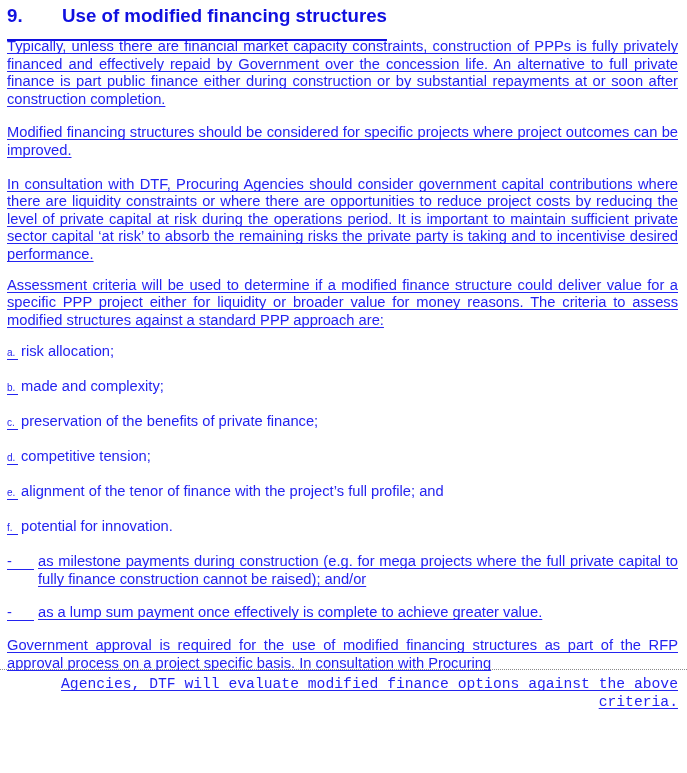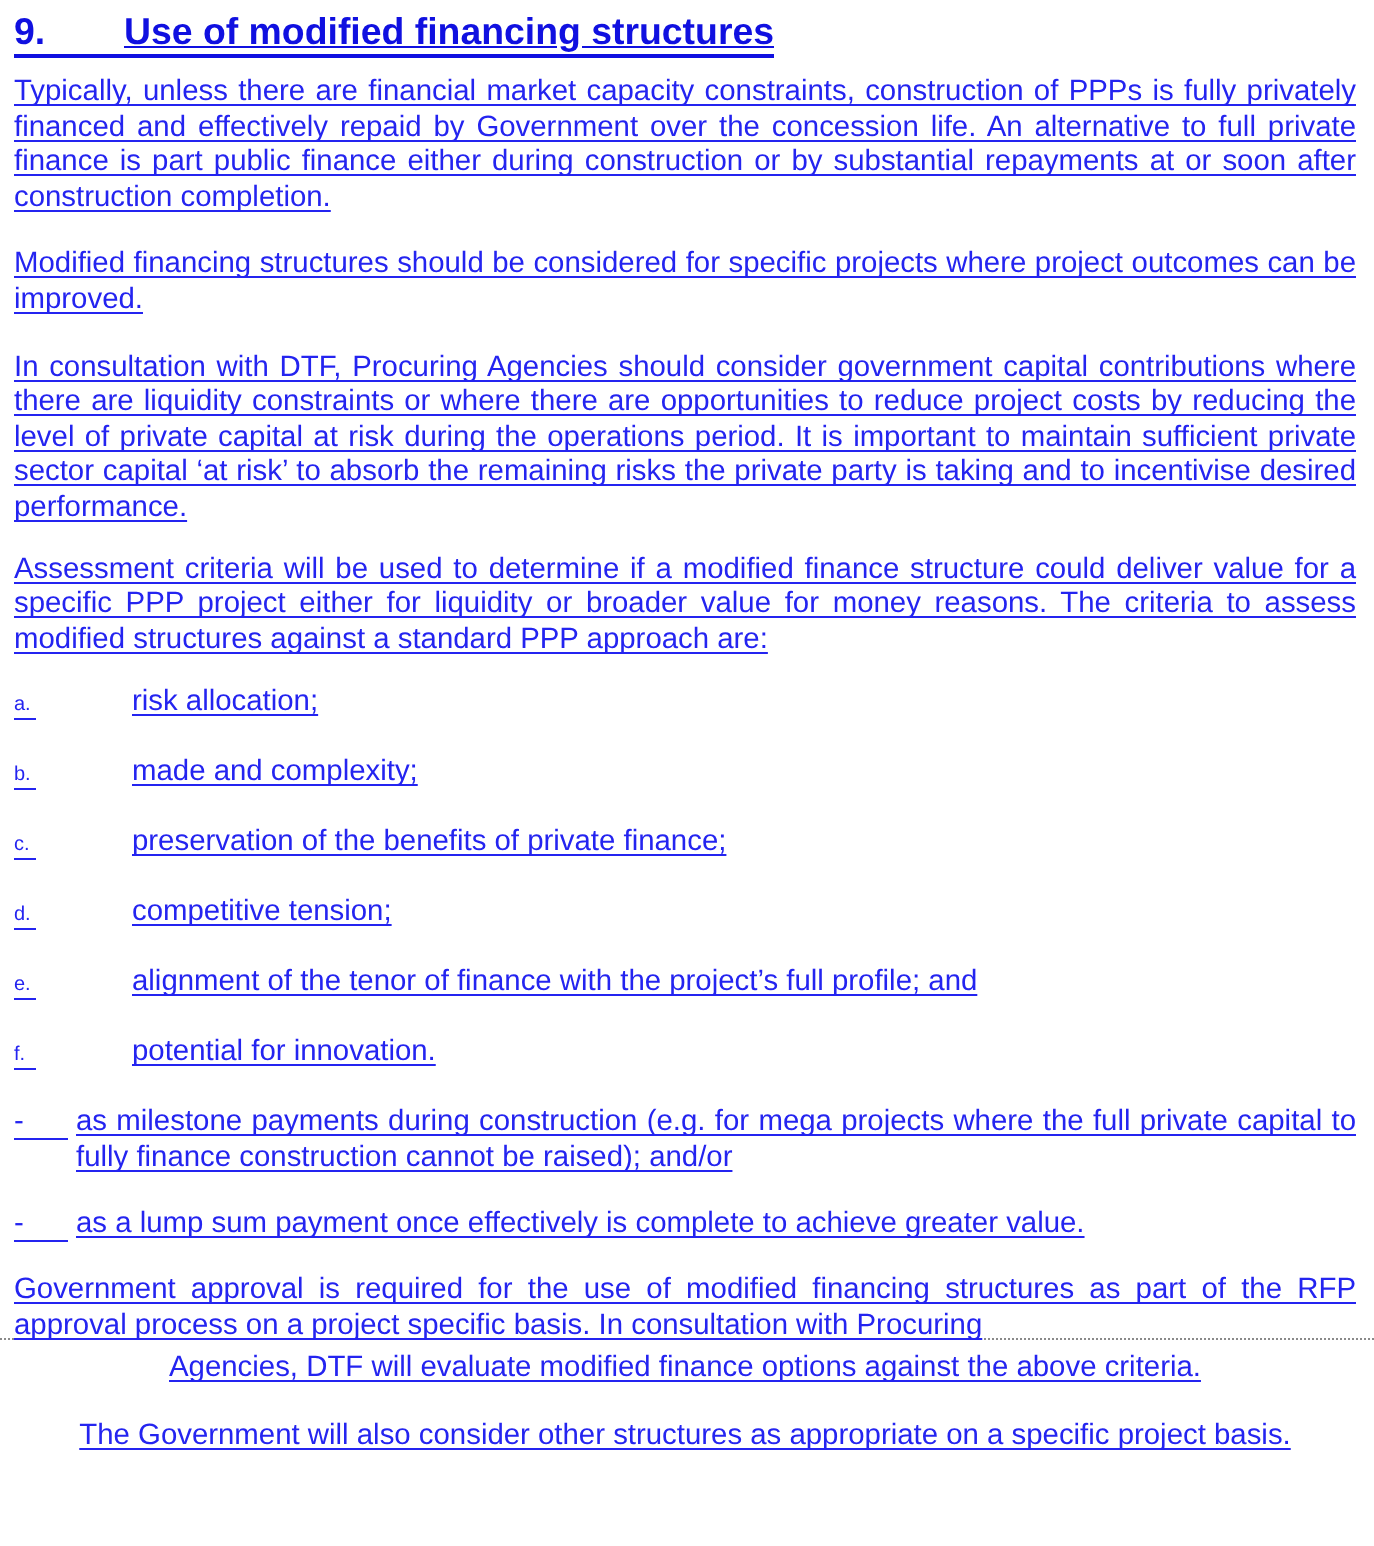--- a/index.html
+++ b/index.html
@@ -14,21 +14,21 @@
     font-family:"Liberation Sans", sans-serif;
     overflow:hidden;
   }
   .page{padding:4px 9px 0 7px;}
 
   h1{
     margin:0 0 10px 0;
     font-size:18.7px;line-height:24px;font-weight:bold;
     color:var(--heading-color);
   }
-  .hwrap{border-bottom:2px solid var(--heading-color);padding-bottom:1px;text-decoration:underline;}
+  .hwrap{border-bottom:2px solid var(--heading-color);padding-bottom:13px;}
   .hnum{display:inline-block;width:55px;}
 
   .bt{
     margin:0;
     color:var(--body-color);
     font-size:14.7px;line-height:17.6px;
     text-align:justify;
     text-decoration:underline;
     text-decoration-thickness:1px;
     text-underline-offset:2px;
@@ -45,22 +45,22 @@
     font-size:14.7px;line-height:17.6px;
   }
   .li:last-of-type{margin-bottom:14px;}
   .li .marker{
     flex:0 0 11px;margin-right:3px;
     font-size:10px;line-height:13px;
     border-bottom:1px solid var(--body-color);
   }
   .li .litext{
     flex:1;
-    text-decoration:underline;text-decoration-thickness:1px;
-    text-underline-offset:2px;text-decoration-skip-ink:none;margin-left:45px;
+    text-decoration-thickness:1px;
+    text-underline-offset:2px;text-decoration-skip-ink:none;
   }
 
   .bullet{
     display:flex;align-items:baseline;
     margin:0 0 16px 0;
     color:var(--body-color);
     font-size:14.7px;line-height:17.6px;
   }
   .bullet.last{margin-bottom:15px;}
   .bullet .dash{
@@ -73,21 +73,21 @@
     text-decoration:underline;text-decoration-thickness:1px;
     text-underline-offset:2px;text-decoration-skip-ink:none;
   }
 
   .page-break{
     height:0;
     border-top:1px dotted var(--break-color);
     margin:-3px 0 6px -7px;
     width:687px;
   }
-  .nojust{text-align:center;}
+  .nojust{text-align:right;font-family:Liberation Mono, monospace;}
 </style>
 </head>
 <body>
 
 <div class="page">
 
   <h1>
     <span class="hwrap"><span class="hnum">9.</span><span>Use of modified financing structures</span></span>
   </h1>
 
@@ -133,15 +133,14 @@
     <span class="dash">-</span>
     <span class="btext">as a lump sum payment once effectively is complete to achieve greater value.</span>
   </div>
 
   <p class="bt">Government approval is required for the use of modified financing structures as part of the RFP approval process on a project specific basis. In consultation with Procuring</p>
 
   <div class="page-break"></div>
 
   <p class="bt nojust mb16">Agencies, DTF will evaluate modified finance options against the above criteria.</p>
 
-  <p class="bt nojust">The Government will also consider other structures as appropriate on a specific project basis.</p>
 
 </div>
 
 </body></html>

